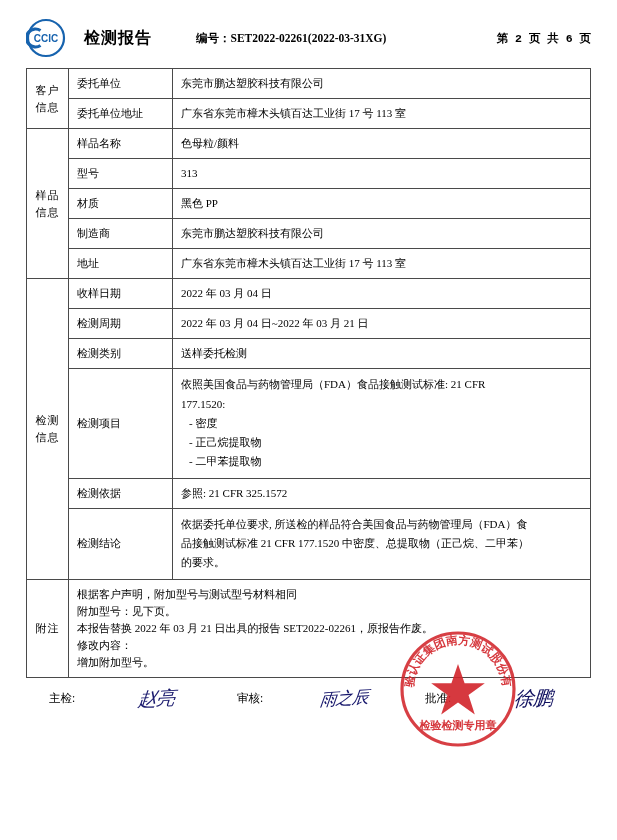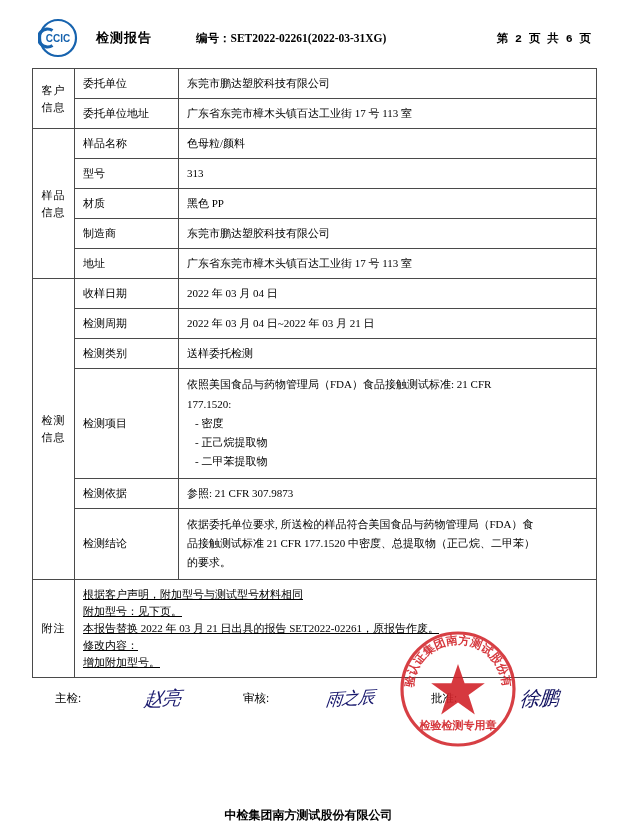--- a/index.html
+++ b/index.html
@@ -12,39 +12,38 @@
     height: 840px;
     font-family: "Liberation Serif", serif;
     color: #000;
     position: relative;
   }
   .page {
     width: 617px;
     height: 840px;
     position: relative;
     box-sizing: border-box;
-    padding-left: 12px;
   }
 
   
   .header {
     display: flex;
     align-items: center;
     padding: 18px 26px 8px 26px;
     box-sizing: border-box;
   }
   .logo {
     width: 40px;
     height: 40px;
     flex: 0 0 40px;
     position: relative;
   }
   .logo svg { display: block; }
   .hdr-title {
-    font-size: 13px;
+    font-size: 16px;
     font-weight: bold;
     margin-left: 18px;
     letter-spacing: 1px;
     white-space: nowrap;
   }
   .hdr-report-no {
     font-size: 11.5px;
     font-weight: bold;
     margin-left: 44px;
     white-space: nowrap;
@@ -87,21 +86,21 @@
     font-size: 11px;
     padding-left: 10px;
   }
   td.val {
     font-size: 11px;
     padding-left: 10px;
     margin-left: 47px;
   }
   td.val.tall { line-height: 1.75; }
   .indent { padding-left: 8px; display: block; }
-  .noteblock { line-height: 1.9; font-size: 11px; text-decoration: underline; }
+  .noteblock { line-height: 1.9; font-size: 11px; }
 
   
   .sigtable {
     width: 565px;
     margin: 0 auto;
     border-collapse: collapse;
     table-layout: fixed;
     position: relative;
   }
   .sigtable td {
@@ -247,21 +246,21 @@
         <td class="val tall">
           <span>依照美国食品与药物管理局（FDA）食品接触测试标准: 21 CFR</span><br>
           <span>177.1520:</span><br>
           <span class="indent">- 密度</span>
           <span class="indent">- 正己烷提取物</span>
           <span class="indent">- 二甲苯提取物</span>
         </td>
       </tr>
       <tr>
         <td class="lbl">检测依据</td>
-        <td class="val">参照: 21 CFR 307.9873</td>
+        <td class="val">参照: 21 CFR 325.1572</td>
       </tr>
       <tr>
         <td class="lbl">检测结论</td>
         <td class="val tall">
           <span>依据委托单位要求, 所送检的样品符合美国食品与药物管理局（FDA）食</span><br>
           <span>品接触测试标准 21 CFR 177.1520 中密度、总提取物（正己烷、二甲苯）</span><br>
           <span>的要求。</span>
         </td>
       </tr>
 
@@ -307,16 +306,15 @@
       <circle cx="63" cy="63" r="56" fill="none" stroke="#d2242a" stroke-width="3.2" opacity="0.88"></circle>
       <text font-size="11.5" fill="#d2242a" opacity="0.9" font-family="Liberation Serif, serif" font-weight="bold">
         <textPath href="#arcpath" startOffset="50%" text-anchor="middle">中国检验认证集团南方测试股份有限公司</textPath>
       </text>
       <polygon points="63,38 69.6,57.2 89.8,57.2 73.5,69.1 79.8,88.4 63,76.5 46.2,88.4 52.5,69.1 36.2,57.2 56.4,57.2" fill="#d2242a" opacity="0.9"></polygon>
       <text x="63" y="103" font-size="11" fill="#d2242a" opacity="0.92" font-family="Liberation Serif, serif" font-weight="bold" text-anchor="middle">检验检测专用章</text>
     </svg>
   </div>
 
   <div class="footer">
-    <div class="company">中检集团南方测试股份有限公司</div>
   </div>
 
 </div>
 
 </body></html>

